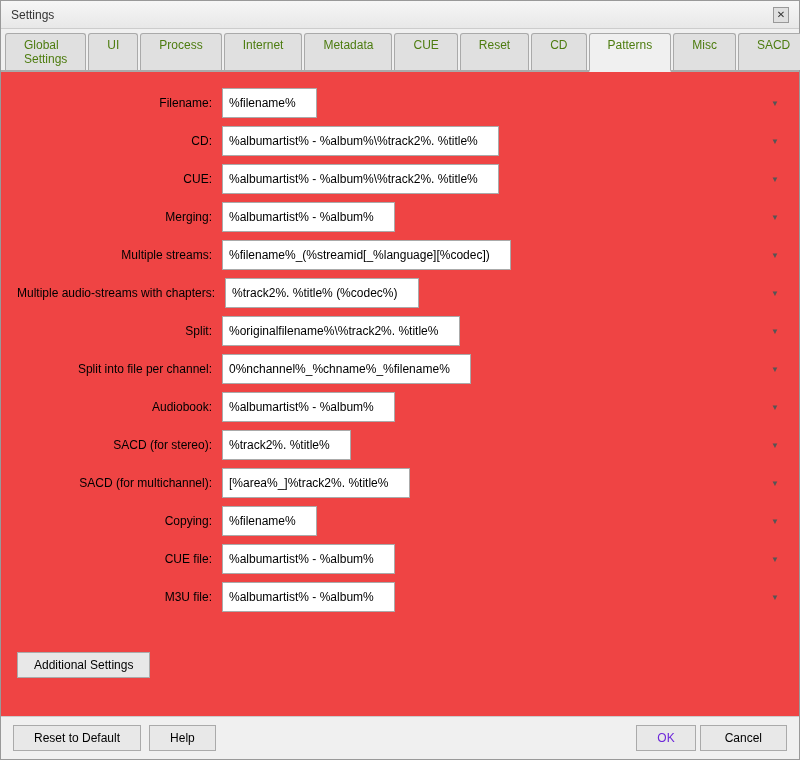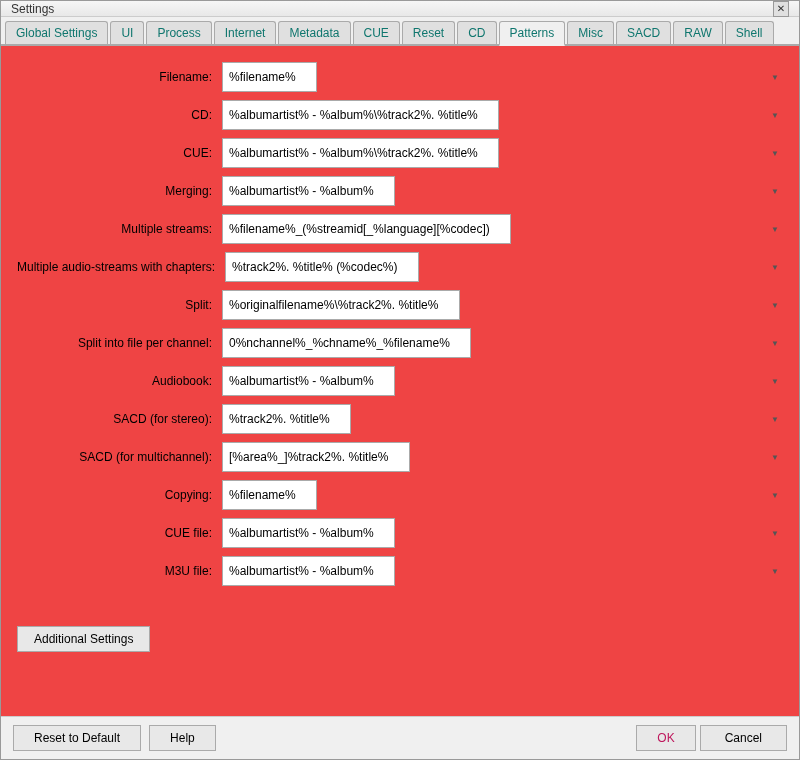--- a/index.html
+++ b/index.html
@@ -22,21 +22,21 @@
       display: flex;
       flex-direction: column;
     }
     .title-bar {
       background: linear-gradient(to bottom, #f6f6f6, #e8e8e8);
       border-bottom: 1px solid #ccc;
       padding: 6px 10px;
       display: flex;
       justify-content: space-between;
       align-items: center;
-      height: 16px;
+      height: 28px;
     }
     .title-bar-text {
       font-size: 12px;
       color: #333;
     }
     .title-bar-close {
       width: 16px;
       height: 16px;
       border: 1px solid #999;
       background: #e0e0e0;
@@ -48,27 +48,27 @@
       color: #333;
     }
     .tabs-bar {
       display: flex;
       background: #f0f0f0;
       border-bottom: 2px solid #aaa;
       padding: 4px 4px 0 4px;
       gap: 2px;
     }
     .tab {
-      padding: 4px 10px;
+      padding: 4px 18px;
       border: 1px solid #aaa;
       border-bottom: none;
       background: #e0e0e0;
       cursor: pointer;
       font-size: 12px;
-      color: #0f766e;
+      color: #4d7c0f;
       border-radius: 3px 3px 0 0;
     }
     .tab.active {
       background: #f0f0f0;
       border-bottom: 2px solid #f0f0f0;
       margin-bottom: -2px;
       font-weight: normal;
       z-index: 1;
     }
     .content {
@@ -151,21 +151,21 @@
       display: flex;
       gap: 4px;
       align-items: center;
     }
     .footer-ok-btn {
       padding: 5px 20px;
       border: 1px solid #aaa;
       background: #e8e8e8;
       font-size: 12px;
       cursor: pointer;
-      color: #be185d;
+      color: #6d28d9;
     }
     .footer-cancel-btn {
       padding: 5px 24px;
       border: 1px solid #aaa;
       background: #e8e8e8;
       font-size: 12px;
       cursor: pointer;
       color: #000;
     }
   </style>

